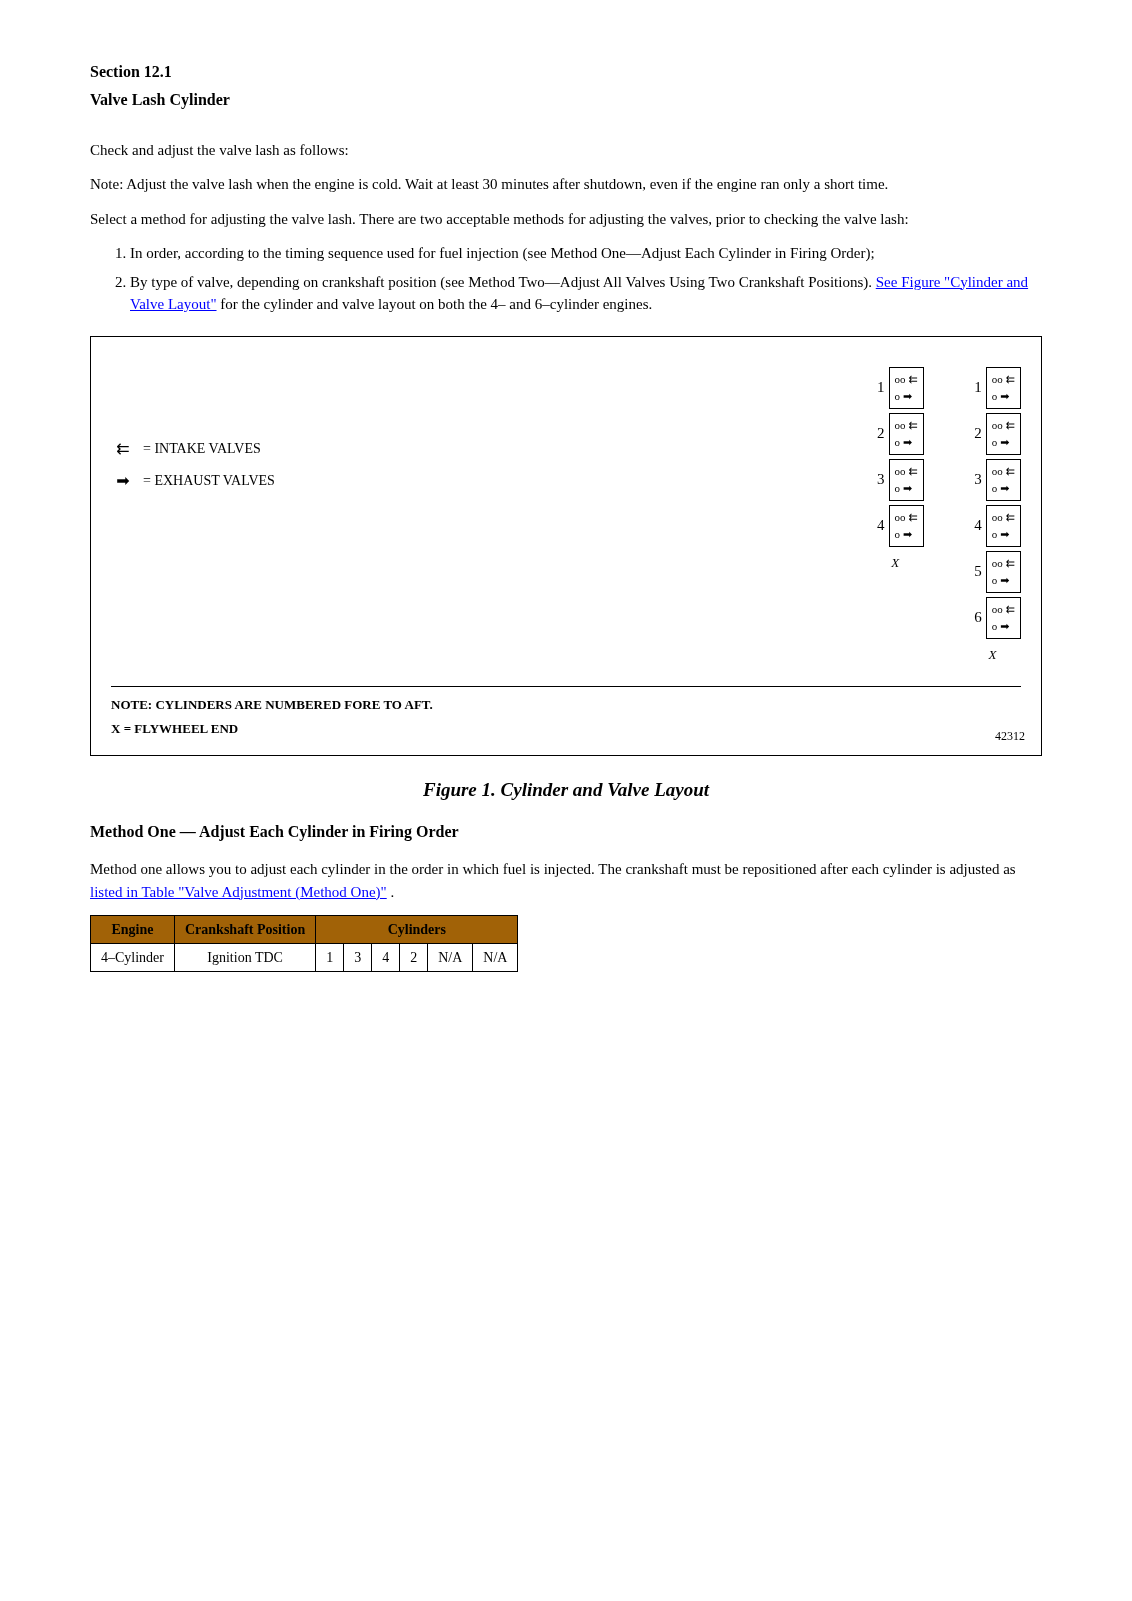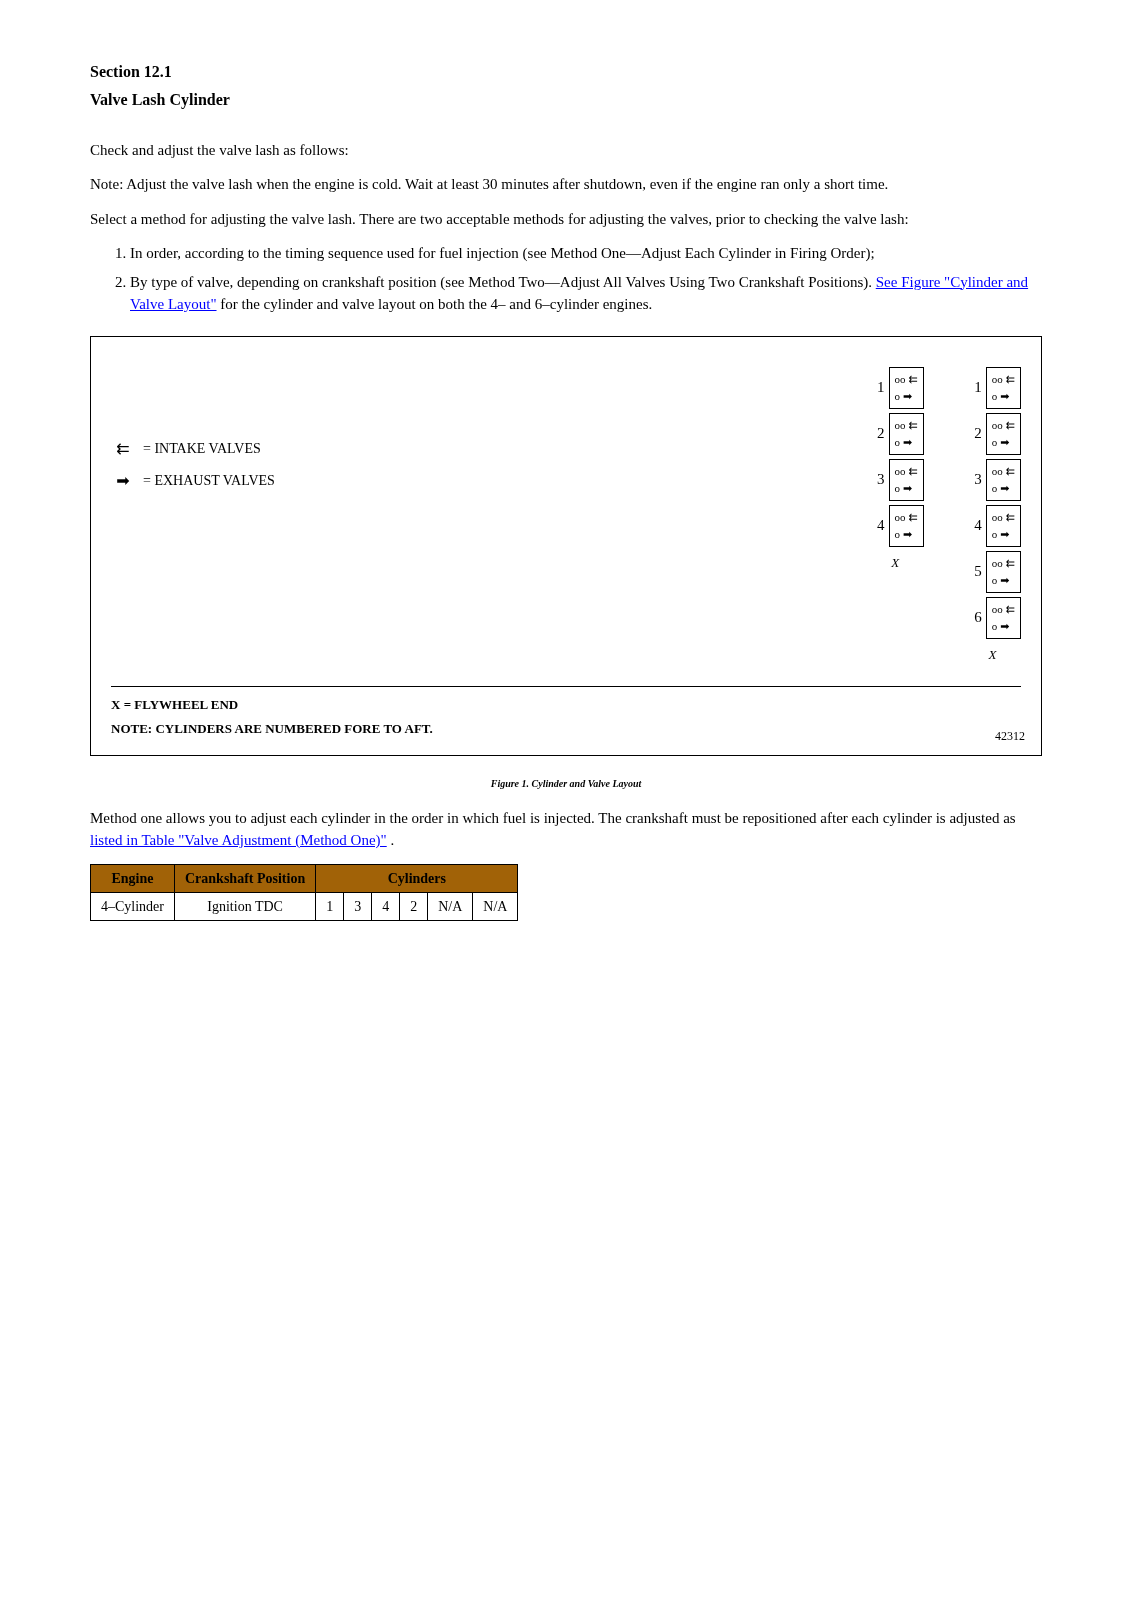--- a/index.html
+++ b/index.html
@@ -47,21 +47,21 @@
     .figure-notes {
       margin-top: 12px;
       font-size: 13px;
       border-top: 1px solid #000;
       padding-top: 8px;
     }
     .figure-notes p { margin-bottom: 4px; font-size: 13px; }
     .figure-number {
       text-align: center;
       font-weight: bold;
-      font-size: 10px;
+      font-size: 19px;
       margin: 8px 0 16px 0;
     }
     .figure-id {
       position: absolute;
       bottom: 10px;
       right: 16px;
       font-size: 12px;
       text-align: right;
     }
 
@@ -328,34 +328,35 @@
                 <span>➡</span>
             </div>
           </div>
         </div>
         <div class="x-label">X</div>
       </div>
     </div>
   </div>
 
   <div class="figure-notes">
+    <p><strong>NOTE: CYLINDERS ARE NUMBERED FORE TO AFT.</strong></p>
     <p><strong>X = FLYWHEEL END</strong></p>
-    <p><strong>NOTE: CYLINDERS ARE NUMBERED FORE TO AFT.</strong></p>
   </div>
 
   <div class="figure-id">42312</div>
 </div>
 
 
 <div class="figure-number">
   <strong><em>Figure 1. Cylinder and Valve Layout</em></strong>
 </div>
 
 
 <div>
+  <h2 class="section-subtitle">Method One — Adjust Each Cylinder in Firing Order</h2>
 </div>
 
 <p>
   <span>Method one allows you to adjust each cylinder in the order in which fuel is injected. The crankshaft must be repositioned after each cylinder is adjusted as</span>
   <a href="#"><span>listed in Table "Valve Adjustment (Method One)"</span></a>
   <span> .</span>
 </p>
 
 
 <table>

